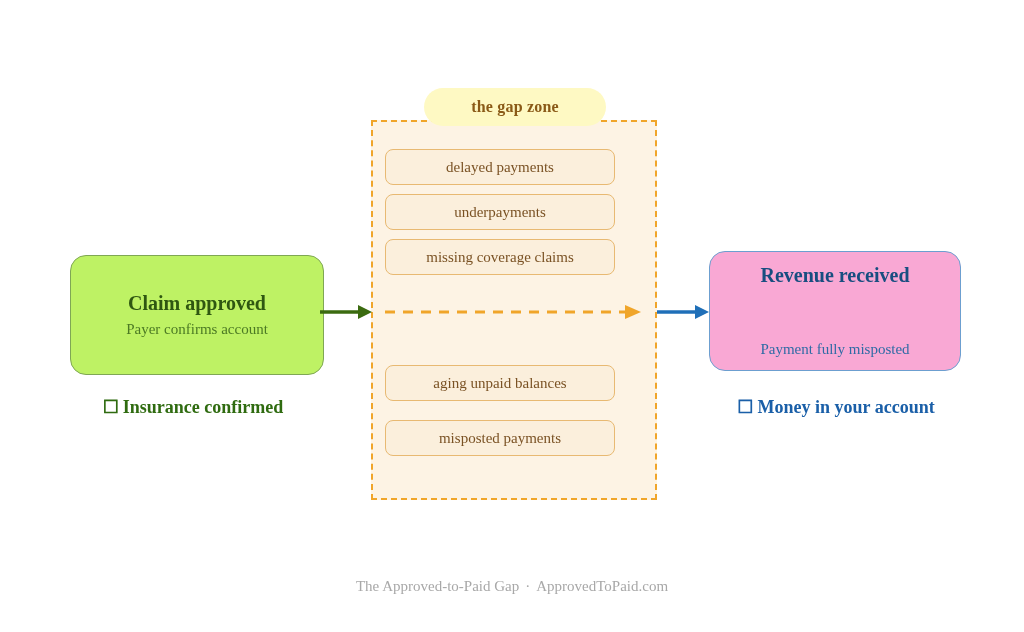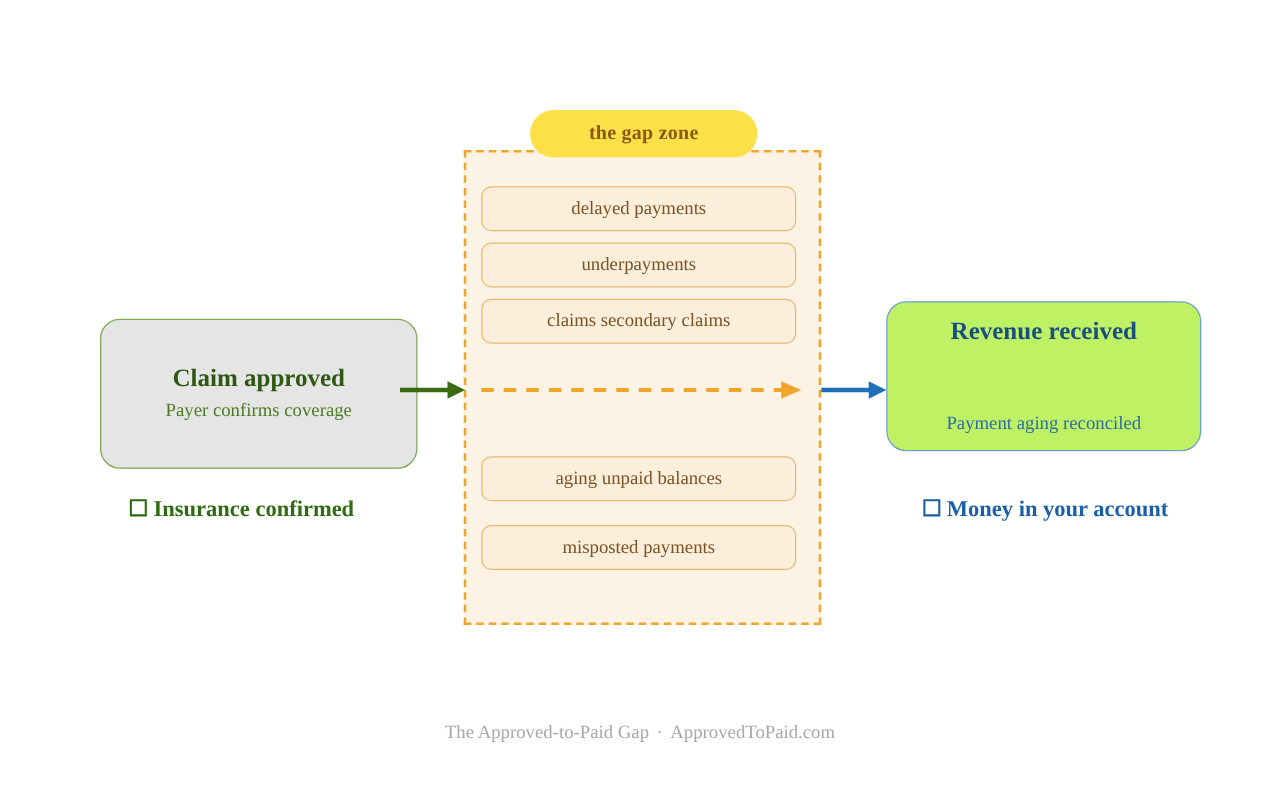--- a/index.html
+++ b/index.html
@@ -32,38 +32,38 @@
     border: 2px dashed #F0A52A;
     box-sizing: border-box;
   }
 
   .gap-badge {
     position: absolute;
     left: 424px;
     top: 88px;
     width: 182px;
     height: 38px;
-    background: #fde047;
+    background: #fef9c3;
     border-radius: 19px;
     display: flex;
     align-items: center;
     justify-content: center;
     z-index: 3;
   }
   .gap-badge span {
     font-size: 16px;
     font-weight: bold;
     color: #8A5A17;
     letter-spacing: 0.2px;
   }
 
   .gap-item {
     position: absolute;
     left: 385px;
-    width: 252px;
+    width: 230px;
     height: 36px;
     background: #FBEFDC;
     border: 1px solid #E8B972;
     border-radius: 8px;
     display: flex;
     align-items: center;
     justify-content: center;
     box-sizing: border-box;
     z-index: 2;
   }
@@ -104,36 +104,36 @@
     font-weight: bold;
     line-height: 1.25;
   }
   .node .subtitle {
     font-size: 15px;
     line-height: 1.4;
     margin-top: 3px;
   }
 
   .node-left {
-    left: 80px;
+    left: 70px;
     top: 255px;
     width: 254px;
     height: 120px;
-    background: #e5e5e5;
+    background: #bef264;
     border: 1.5px solid #7FA754;
   }
   .node-left .title { color: #2F5711; }
   .node-left .subtitle { color: #4C7A24; }
 
   .node-right {
     left: 709px;
-    top: 241px;
+    top: 251px;
     width: 252px;
     height: 120px;
-    background: #bef264;
+    background: #f9a8d4;
     border: 1.5px solid #6C9FD0;
     gap: 48px;
   }
   .node-right .title { color: #184E80; }
   .node-right .subtitle { color: #2F6BA5; }
 
   .node-caption {
     position: absolute;
     top: 396px;
     width: 254px;
@@ -181,41 +181,41 @@
     <span>the gap zone</span>
   </div>
 
   <div class="gap-item gi-0">
     <span>delayed payments</span>
   </div>
   <div class="gap-item gi-1">
     <span>underpayments</span>
   </div>
   <div class="gap-item gi-2">
-    <span>claims secondary claims</span>
+    <span>missing coverage claims</span>
   </div>
   <div class="gap-item gi-3">
     <span>aging unpaid balances</span>
   </div>
   <div class="gap-item gi-4">
     <span>misposted payments</span>
   </div>
 
 
   <div class="node node-left">
     <div class="title">Claim approved</div>
-    <div class="subtitle">Payer confirms coverage</div>
+    <div class="subtitle">Payer confirms account</div>
   </div>
   <div class="node-caption cap-left">
     <span class="cap-glyph">☐</span><span>Insurance confirmed</span>
   </div>
 
   <div class="node node-right">
     <div class="title">Revenue received</div>
-    <div class="subtitle">Payment aging reconciled</div>
+    <div class="subtitle">Payment fully misposted</div>
   </div>
   <div class="node-caption cap-right">
     <span class="cap-glyph">☐</span><span>Money in your account</span>
   </div>
 
   <svg class="arrow-svg arrow-in" width="56" height="24" viewBox="0 0 56 24">
     <line x1="2" y1="12" x2="42" y2="12" stroke="#3B6B10" stroke-width="3.5"></line>
     <polygon points="40,5 54,12 40,19" fill="#3B6B10"></polygon>
   </svg>
 

